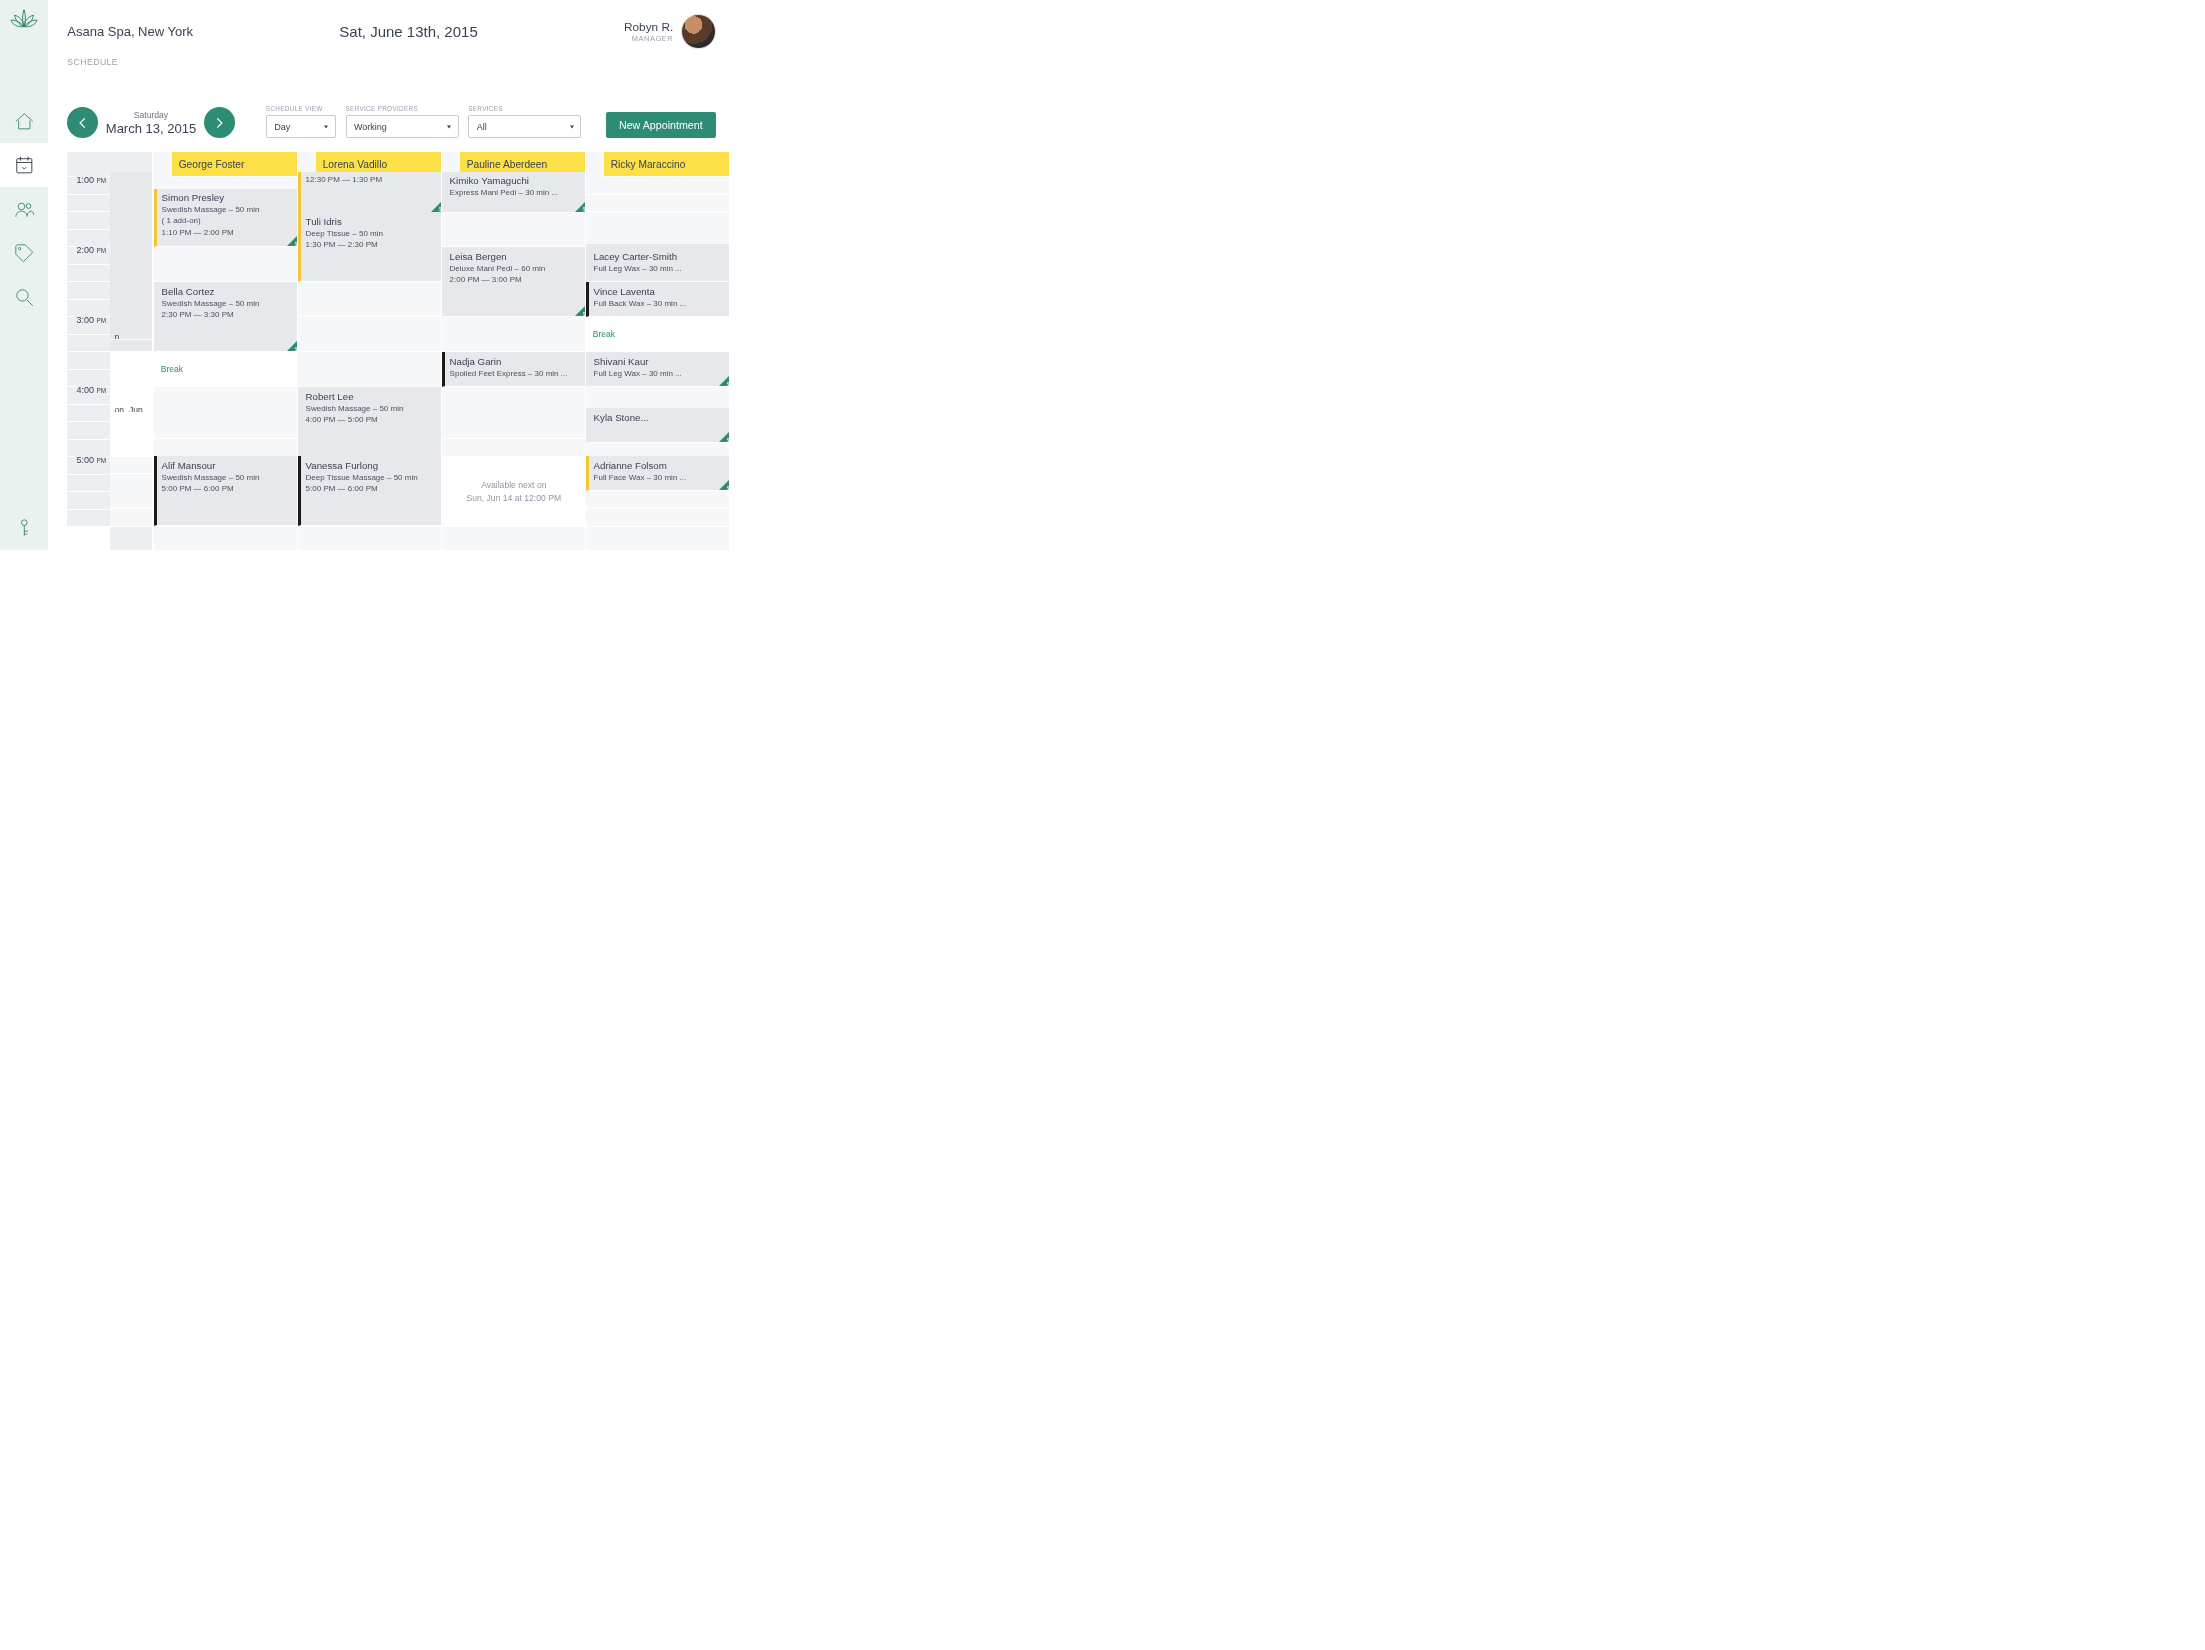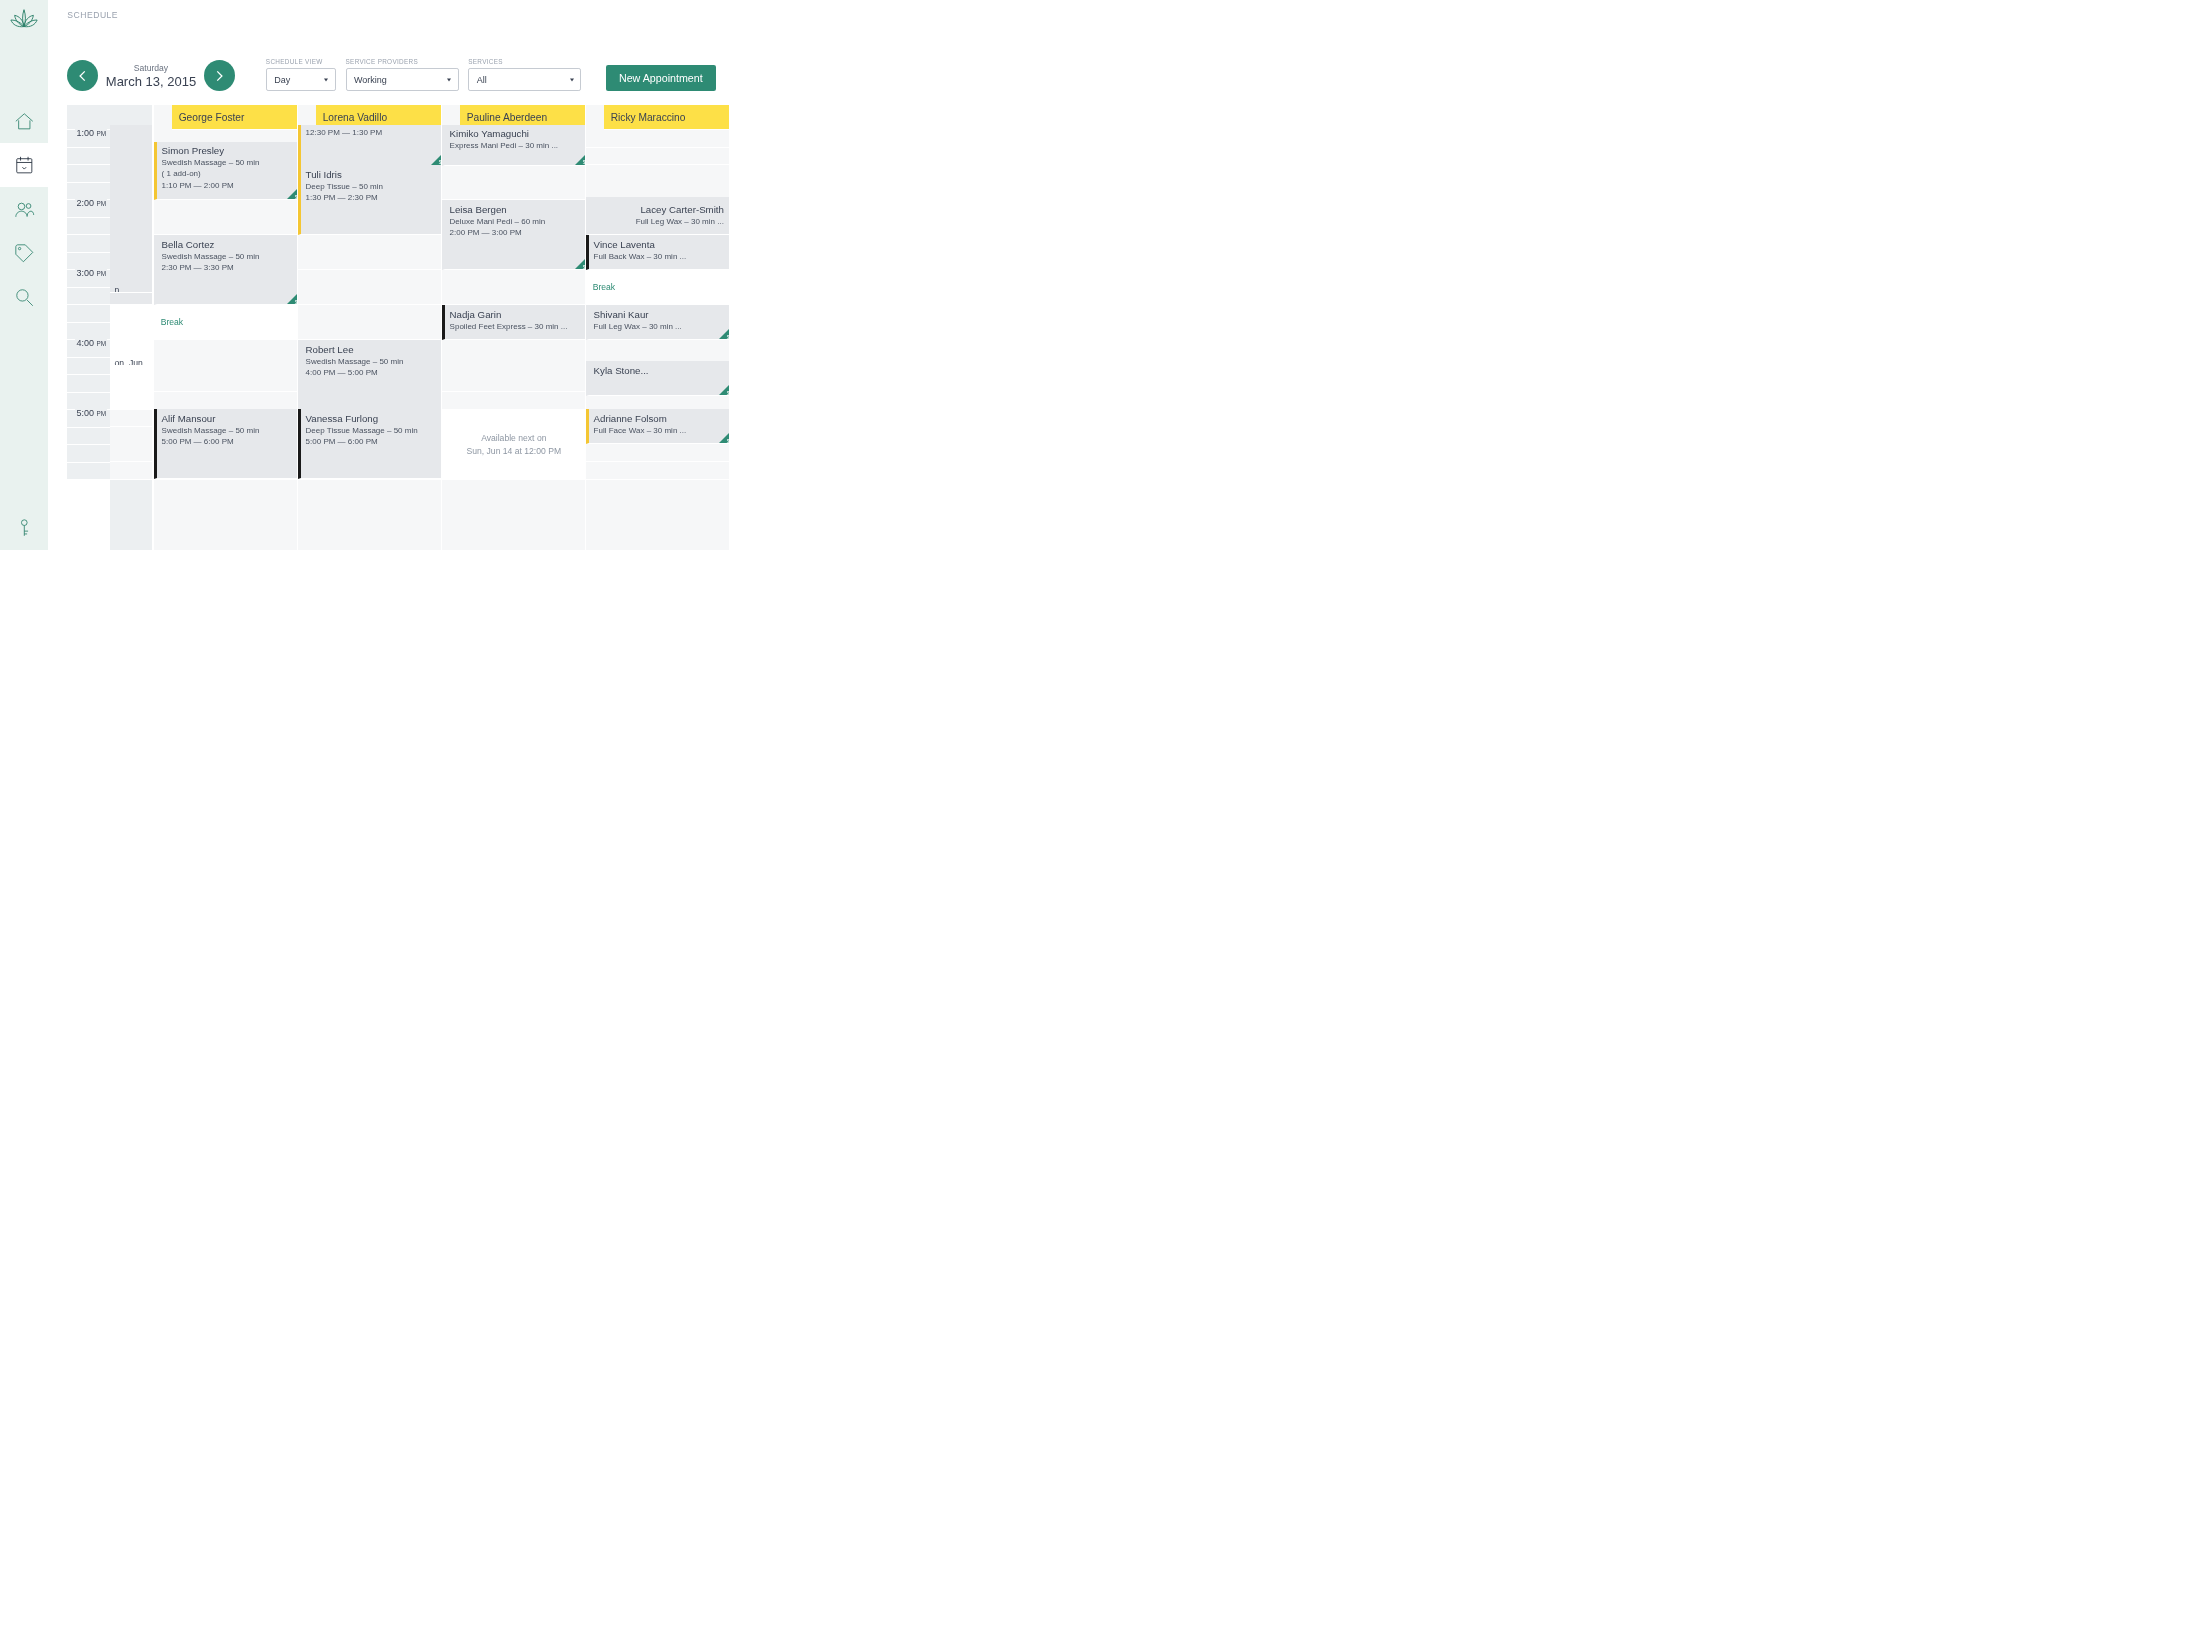--- a/index.html
+++ b/index.html
@@ -341,20 +341,31 @@
     <div class="sidebar-spacer"></div>
     <div class="sidebar-item">
       <svg viewBox="0 0 48 48">
           <circle cx="24" cy="12" r="6"></circle>
           <path d="M24 18 V40 M24 30 H32 M24 36 H30"></path>
         </svg>
     </div>
   </div>
 
   <div class="main">
+    <div class="topbar">
+      <div class="location">Asana Spa, New York</div>
+      <div class="topbar-date">Sat, June 13th, 2015</div>
+      <div class="user-block">
+        <div class="user-text">
+          <div class="user-name">Robyn R.</div>
+          <div class="user-role">MANAGER</div>
+        </div>
+        <div class="avatar"></div>
+      </div>
+    </div>
 
     <div class="section-label">SCHEDULE</div>
 
     <div class="toolbar">
       <div class="date-nav">
         <div class="circle-btn">
           <svg viewBox="0 0 24 24">
               <path d="M15 4 L7 12 L15 20"></path>
             </svg>
         </div>
@@ -619,21 +630,21 @@
                 <div class="row-line" style="top: 227px;"></div>
                 <div class="row-line" style="top: 244px;"></div>
                 <div class="row-line" style="top: 262px;"></div>
                 <div class="row-line" style="top: 279px;"></div>
                 <div class="row-line" style="top: 297px;"></div>
                 <div class="row-line" style="top: 314px;"></div>
                 <div class="row-line" style="top: 332px;"></div>
                 <div class="appt" style="top: 35px; height: 35px; margin-top: 32px;">
                   <div class="client">Alejandra Oscar...</div>
                 </div>
-                <div class="appt" style="top: 70px; height: 35px; text-align: right;">
+                <div class="appt" style="top: 70px; height: 35px;">
                   <div class="client">Lacey Carter-Smith</div>
                   <div class="service">Full Leg Wax – 30 min ...</div>
                 </div>
                 <div class="appt stripe-black" style="top: 105px; height: 35px;">
                   <div class="client">Vince Laventa</div>
                   <div class="service">Full Back Wax – 30 min ...</div>
                 </div>
                 <div class="break-row" style="top: 140px; height: 35px;">Break</div>
                 <div class="appt" style="top: 175px; height: 35px;">
                   <div class="client">Shivani Kaur</div>

